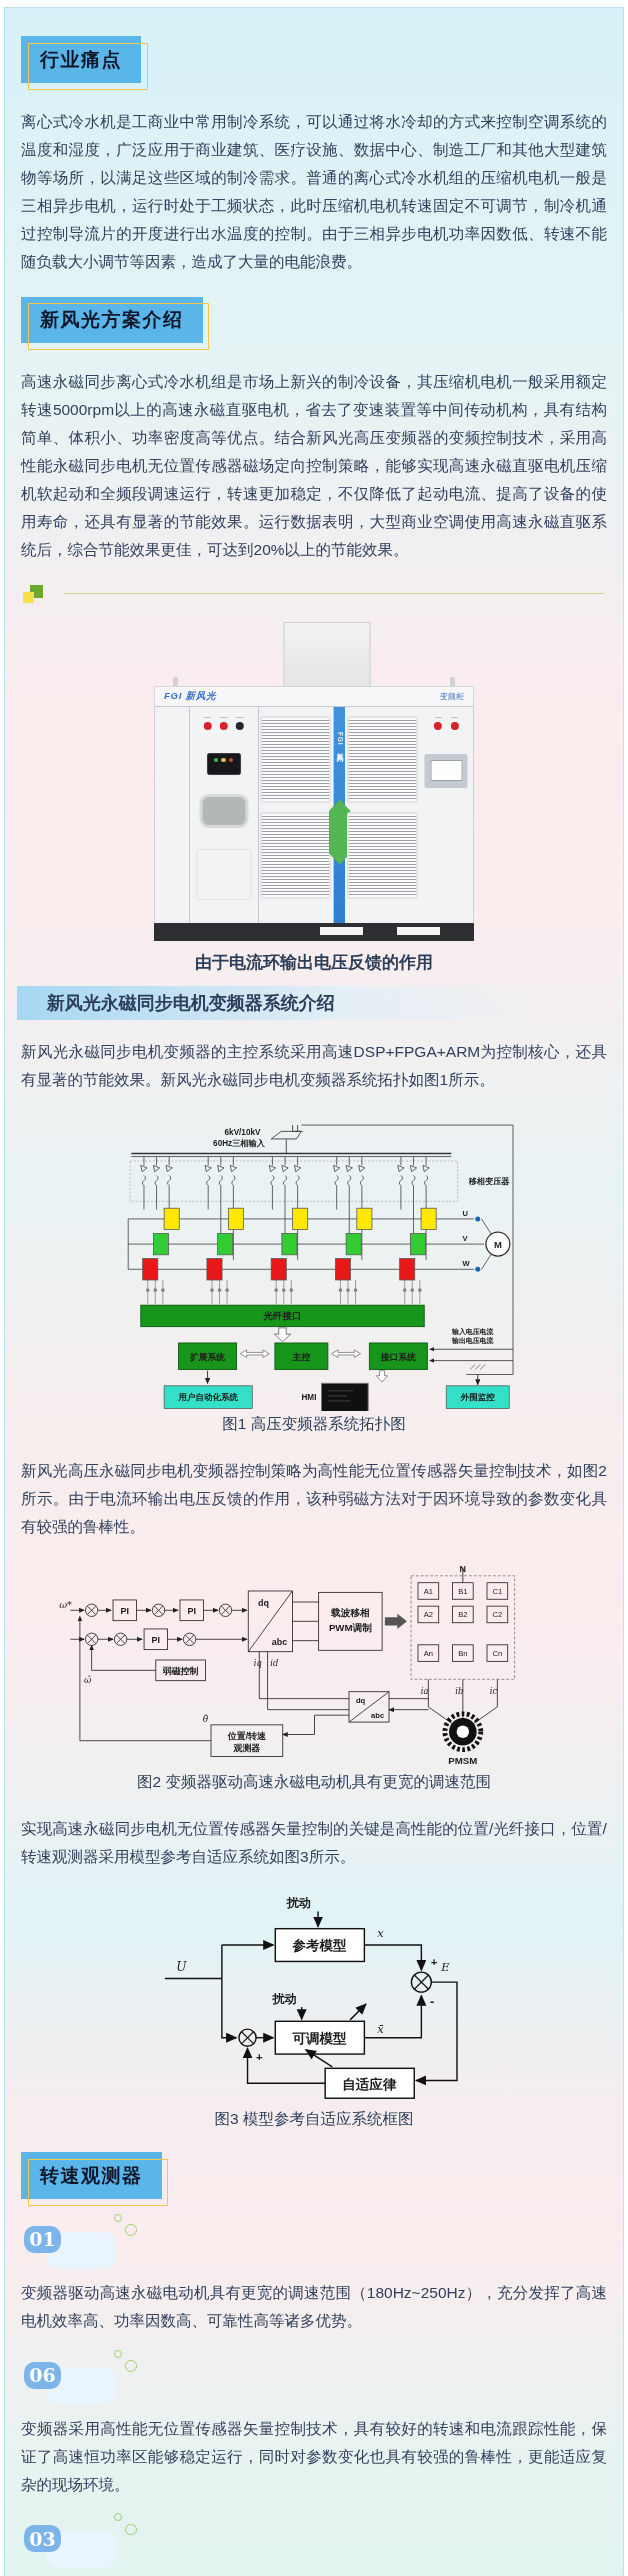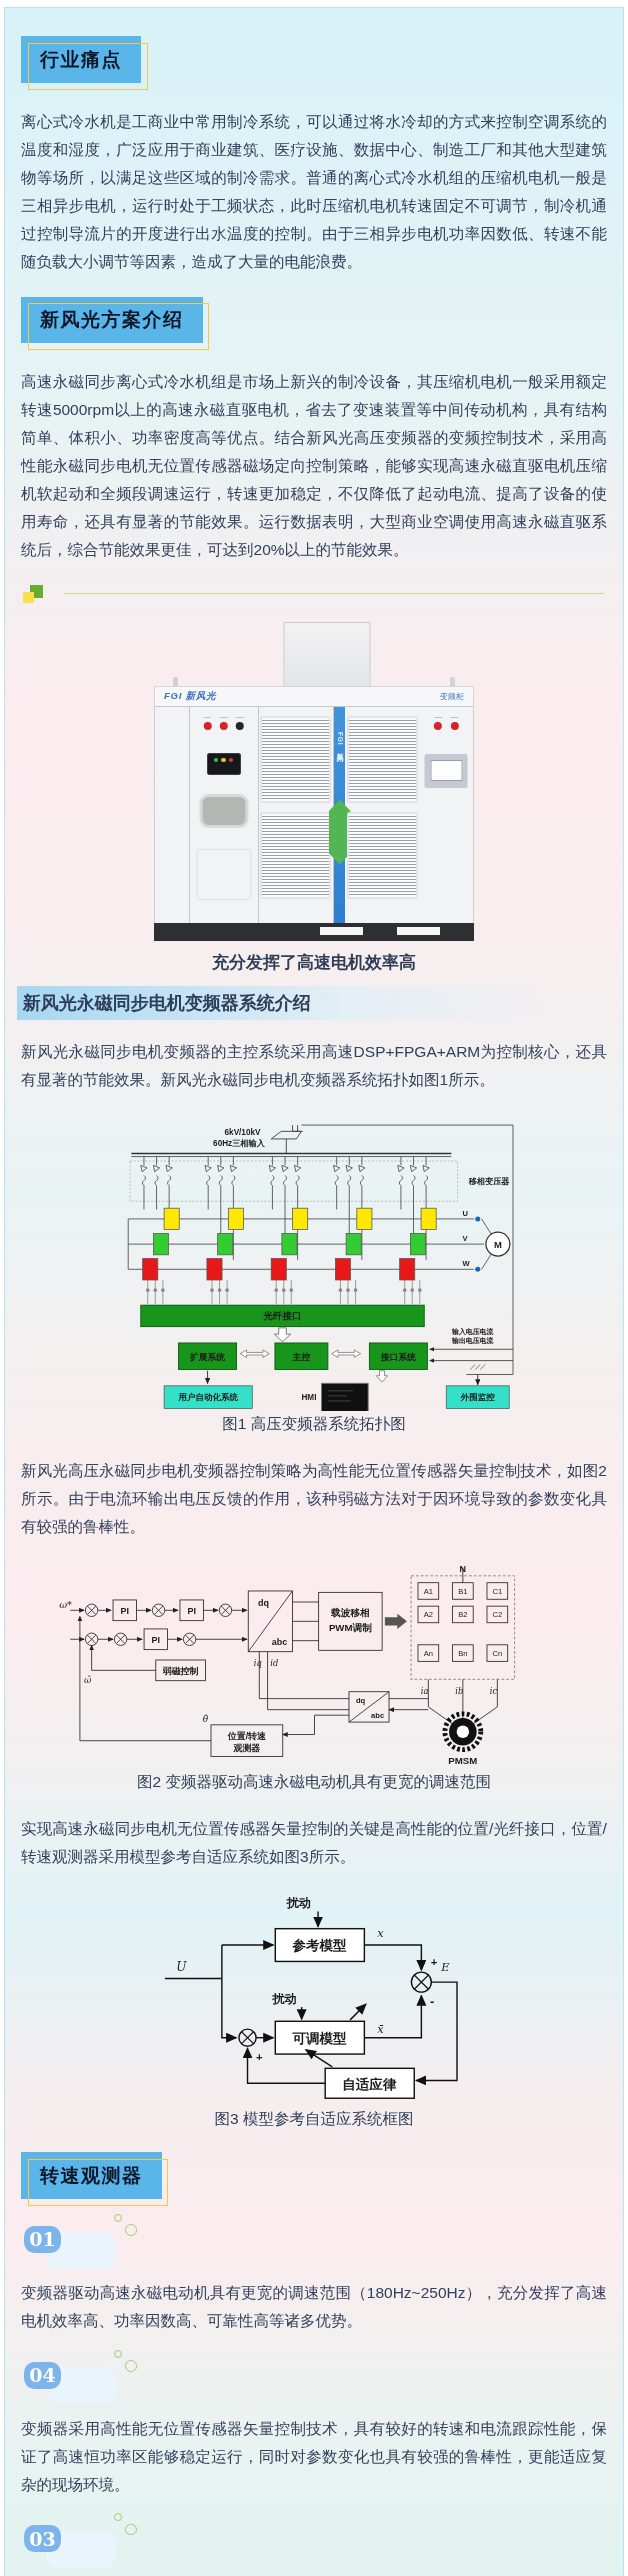--- a/index.html
+++ b/index.html
@@ -68,21 +68,21 @@
     clip-path:polygon(50% 0,100% 18%,100% 82%,50% 100%,0 82%,0 18%);}
   .p-right{width:65px;position:relative;}
   .hmi-frame{position:absolute;top:47px;left:50%;transform:translateX(-50%);width:43px;height:34px;
     background:#c5cad2;border-radius:2.2px;display:flex;align-items:center;justify-content:center;}
   .hmi-screen{width:30px;height:19px;background:#fdfdfd;border:0.7px solid #9aa0aa;}
   .cab-base{height:18px;background:#2d2f33;position:relative;}
   .cab-base i{position:absolute;top:4.4px;width:43px;height:8.1px;background:#f5f5f5;}
   .cab-base i.s1{left:52%;}.cab-base i.s2{left:76%;}
   .img-caption{text-align:center;font-size:17px;font-weight:600;color:#2e3e58;margin:10.4px 0 12px 0;}
   
-  .subheader{margin:12px 4.4px 18px 0;height:34px;line-height:34px;padding-left:6px;
+  .subheader{margin:12px 4.4px 18px 0;height:34px;line-height:34px;padding-left:30px;
     font-size:18px;font-weight:bold;color:#2c3e5a;
     background:linear-gradient(90deg,#a6d7f2 0%,rgba(214,238,250,0.55) 55%,rgba(255,255,255,0) 92%);}
   
   .figure{display:block;margin:3px auto 0 auto;}
   .fig-caption{text-align:center;font-size:15.5px;color:#2e3e58;font-weight:500;margin:3px 0 22px 0;}
   svg text{font-family:"Liberation Sans","DejaVu Sans",sans-serif;fill:#1c1c1c;}
   svg .it{font-family:"DejaVu Serif",serif;font-style:italic;}
   
   .adv-head{position:relative;height:46px;margin:3px 0 9px 7.4px;}
   .adv-shadow{position:absolute;left:22px;top:7.4px;width:70px;height:37px;background:#e9f4fd;border-radius:12px;}
@@ -159,21 +159,21 @@
         <div class="hmi-frame">
           <div class="hmi-screen"></div>
         </div>
       </div>
     </div>
     <div class="cab-base">
       <i class="s1"></i>
         <i class="s2"></i>
     </div>
   </div>
-  <div class="img-caption">充分发挥了高速电机效率高</div>
+  <div class="img-caption">由于电流环输出电压反馈的作用</div>
 
   <div class="subheader">新风光永磁同步电机变频器系统介绍</div>
   <p class="body">新风光永磁同步电机变频器的主控系统采用高速DSP+FPGA+ARM为控制核心，还具有显著的节能效果。新风光永磁同步电机变频器系统拓扑如图1所示。</p>
 
   <svg class="figure" width="488" height="296" viewBox="0 0 660 470">
     <defs>
       <marker id="m1" markerWidth="8" markerHeight="8" refX="6" refY="3" orient="auto">
           <path d="M0,0 L7,3 L0,6 z" fill="#222"></path>
         </marker>
     </defs>
@@ -469,21 +469,21 @@
       <div class="adv-num">01</div>
     </div>
     <p class="body">变频器驱动高速永磁电动机具有更宽的调速范围（180Hz~250Hz），充分发挥了高速电机效率高、功率因数高、可靠性高等诸多优势。</p>
   </div>
 
   <div class="adv-item">
     <div class="adv-head">
       <i class="deco-c sm"></i>
       <i class="deco-c bg"></i>
       <div class="adv-shadow"></div>
-      <div class="adv-num">04</div>
+      <div class="adv-num">06</div>
     </div>
     <p class="body">变频器采用高性能无位置传感器矢量控制技术，具有较好的转速和电流跟踪性能，保证了高速恒功率区能够稳定运行，同时对参数变化也具有较强的鲁棒性，更能适应复杂的现场环境。</p>
   </div>
 
   <div class="adv-item">
     <div class="adv-head">
       <i class="deco-c sm"></i>
       <i class="deco-c bg"></i>
       <div class="adv-shadow"></div>
       <div class="adv-num">03</div>

